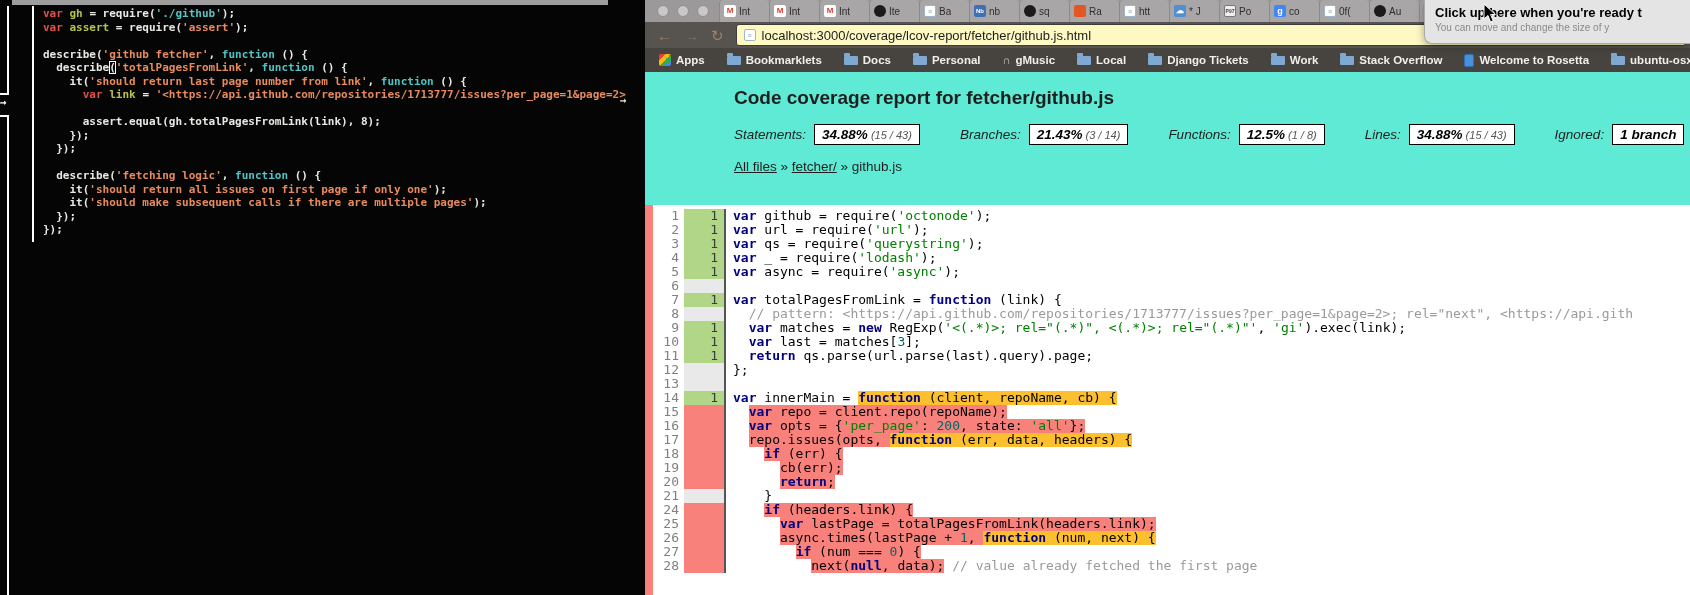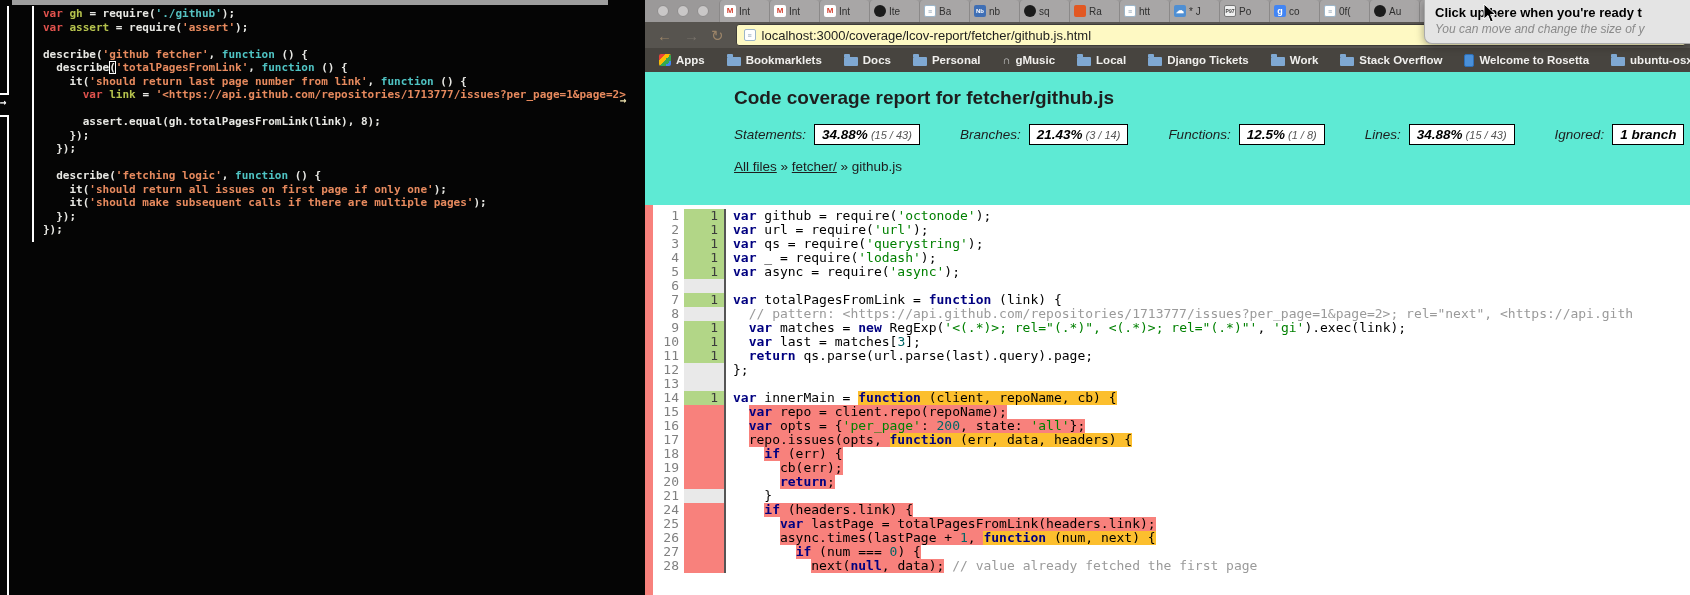--- a/index.html
+++ b/index.html
@@ -48,21 +48,21 @@
   .toolbar{position:absolute;left:0;top:22px;width:100%;height:26px;background:#57544f;display:flex;align-items:center;}
   .navbtn{font-size:15px;line-height:1;margin-left:12px;flex:none;}
   .nav-back,.nav-reload{color:#9b8468;}
   .nav-fwd{color:#77716a;}
   .urlbox{flex:1;height:20px;margin:0 4px 0 12px;background:#fef9c3;border:1px solid #3e3c39;border-radius:3px;
           display:flex;align-items:center;gap:6px;padding:0 7px;overflow:hidden;}
   .url-text{font-size:13px;color:#1d1d1d;white-space:nowrap;}
 
   .bookmarks{position:absolute;left:0;top:48px;width:100%;height:24px;background:#47443f;
              display:flex;align-items:center;gap:22px;padding-left:14px;box-sizing:border-box;overflow:hidden;}
-  .bm{display:flex;align-items:center;gap:5px;flex:none;}
+  .bm{display:flex;align-items:flex-start;gap:5px;flex:none;}
   .bm-label{font-size:11.5px;font-weight:bold;color:#f0efed;white-space:nowrap;}
   .bicon{flex:none;display:inline-flex;align-items:center;justify-content:center;}
   .b-folder{width:14px;height:9px;background:#7fa8d2;border-radius:1px;position:relative;margin-top:2px;}
   .b-folder::before{content:"";position:absolute;left:0;top:-3px;width:6px;height:3px;background:#7fa8d2;border-radius:1px 1px 0 0;}
   .b-apps{width:12px;height:12px;border-radius:2px;
           background:linear-gradient(135deg,#e94235 25%,#fabb05 25% 50%,#34a853 50% 75%,#4285f4 75%);}
   .b-music{color:#d0d0d0;font-size:11px;font-weight:bold;}
   .b-rosetta{width:10px;height:13px;background:#4a90d9;border-radius:2px;border:1px solid #2d6fb8;box-sizing:border-box;}
 
   
@@ -95,21 +95,21 @@
   .r-l{color:#006666;}
   .r-c{color:#9a9a9a;}
   .bgP{background:#f8817c;}
   .bgY{background:#fcbf2e;}
 
   
   .tooltip{position:absolute;right:0;top:0;width:266px;height:44px;background:#e4e4e4;z-index:50;
            border-left:1px solid #aaa;border-bottom:1px solid #aaa;border-radius:0 0 0 8px;
            box-shadow:0 2px 8px rgba(0,0,0,.35);padding:5px 0 0 10px;box-sizing:border-box;overflow:hidden;}
   .tip1{font-size:13px;font-weight:bold;color:#000;white-space:nowrap;}
-  .tip2{font-size:12px;color:#8a8a8a;white-space:nowrap;margin-top:2px;font-style:italic;}
+  .tip2{font-size:10px;color:#8a8a8a;white-space:nowrap;margin-top:2px;}
   .cursor-svg{position:absolute;left:58px;top:3px;}
 </style>
 </head>
 <body>
 
 <div class="stage">
 
   <div class="terminal">
     <div class="term-topstrip"></div>
     <div class="vline vl-a1"></div>

